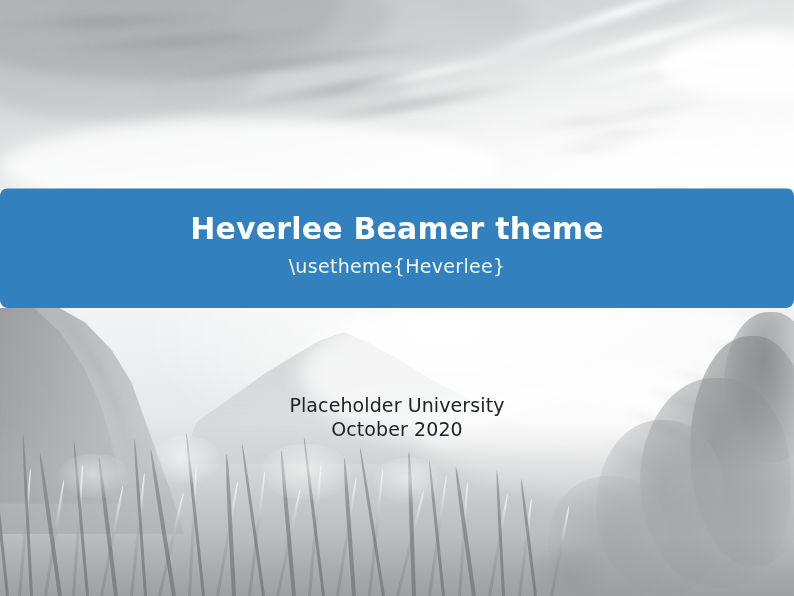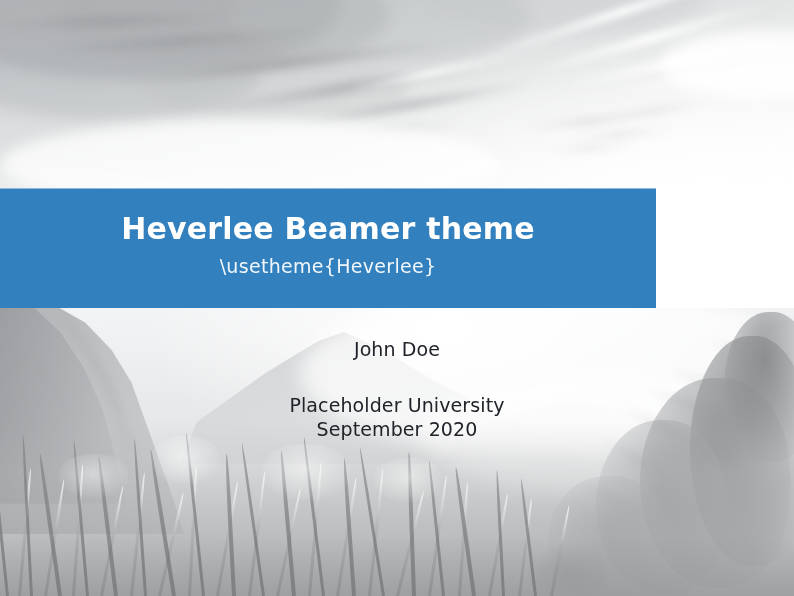--- a/index.html
+++ b/index.html
@@ -31,25 +31,26 @@
     filter:blur(3.5px);
   }
   .d{
     position:absolute;height:11px;border-radius:50%;
     background:linear-gradient(90deg,rgba(150,153,156,0),rgba(150,153,156,.55),rgba(150,153,156,0));
     filter:blur(4.5px);
   }
 
   
   #band{
-    position:absolute;left:0;top:188px;width:656px;height:120px;
+    position:absolute;left:0;top:188px;width:794px;height:120px;
     background:#3280be;
     display:flex;flex-direction:column;
     align-items:center;justify-content:center;
     z-index:5;
+    border-radius:8px;
   }
   #band-hairline{
     position:absolute;left:0;top:0;width:794px;height:1px;
     background:rgba(255,255,255,.45);
   }
   #title{
     color:#ffffff;
     font-family:"DejaVu Sans",sans-serif;
     font-weight:bold;
     font-size:30px;
@@ -256,18 +257,17 @@
     <div class="frond" style="left:150px;top:128px;width:70px;height:48px;background:radial-gradient(ellipse at 50% 45%,rgba(255,255,255,.55),rgba(190,192,194,0) 78%);"></div>
     <div class="frond" style="left:260px;top:136px;width:90px;height:56px;background:radial-gradient(ellipse at 50% 45%,rgba(255,255,255,.50),rgba(190,192,194,0) 78%);"></div>
     <div class="frond" style="left:372px;top:150px;width:70px;height:44px;background:radial-gradient(ellipse at 50% 45%,rgba(255,255,255,.45),rgba(190,192,194,0) 78%);"></div>
     <div class="frond" style="left:58px;top:146px;width:70px;height:44px;background:radial-gradient(ellipse at 50% 45%,rgba(255,255,255,.42),rgba(190,192,194,0) 78%);"></div>
 
     <div style="position:absolute;left:0;bottom:0;width:794px;height:60px;
          background:linear-gradient(180deg,rgba(140,142,144,0),rgba(132,134,136,.38));"></div>
   </div>
 
   <div id="authorblock">
-    <div class="aline" id="author-name">John Doe</div>
     <div class="aline" id="author-inst">Placeholder University</div>
-    <div class="aline" id="author-date">September 2020</div>
+    <div class="aline" id="author-date">October 2020</div>
   </div>
 
 </div>
 
 </body></html>

